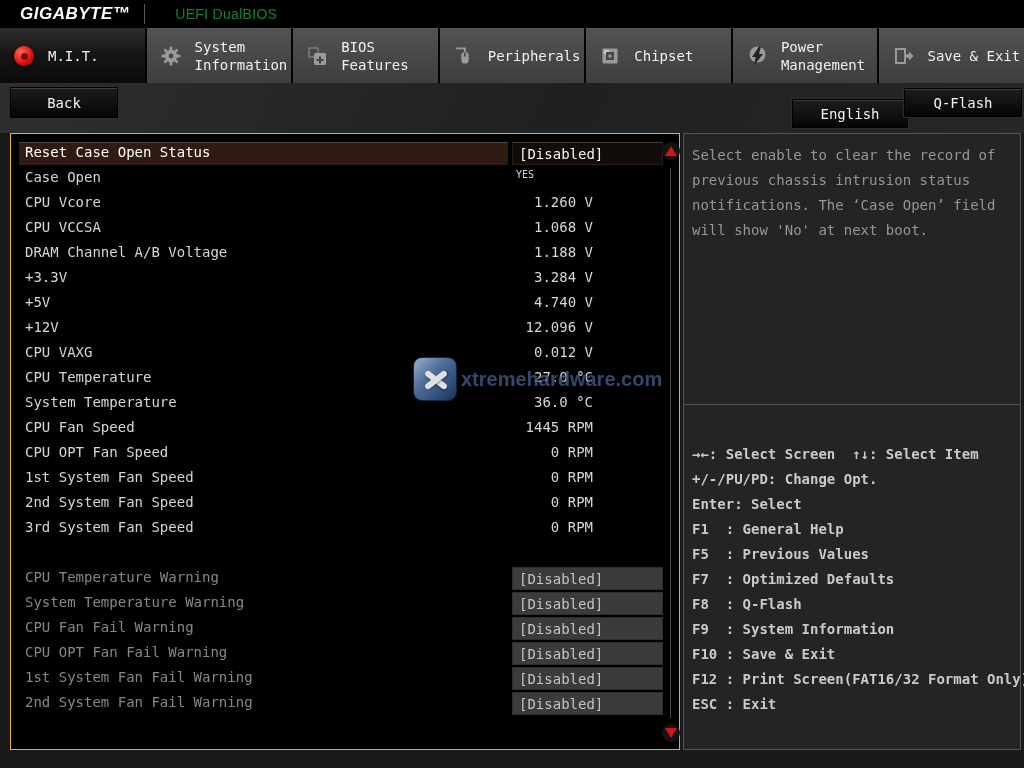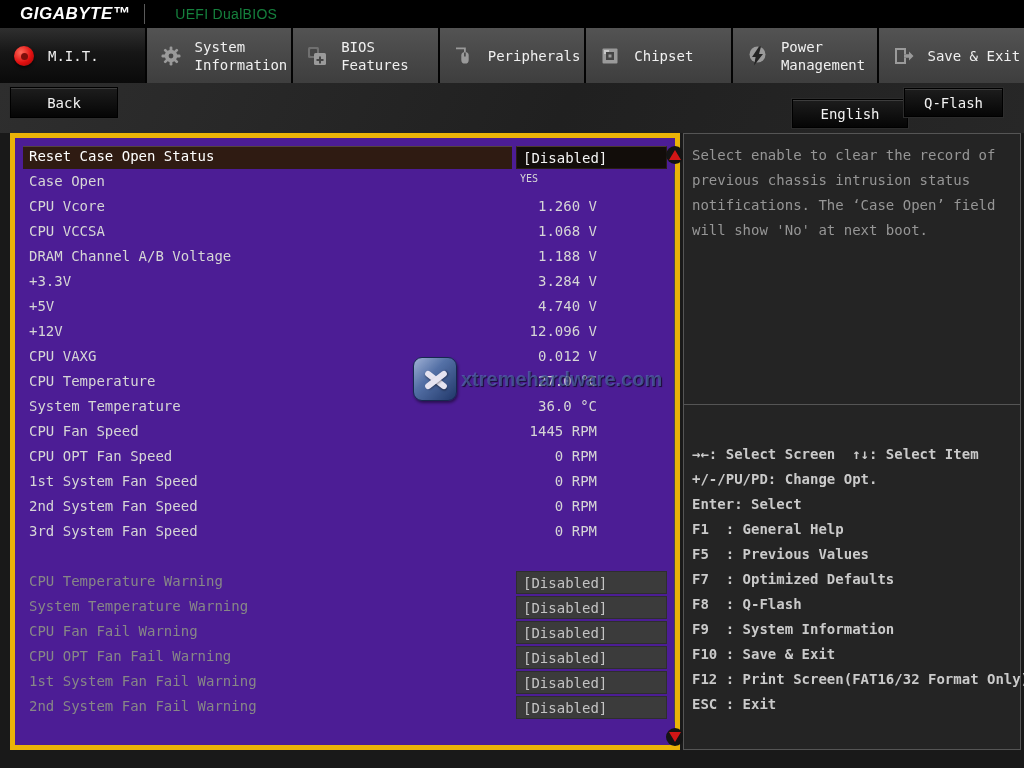--- a/index.html
+++ b/index.html
@@ -32,25 +32,25 @@
 
   
   .subheader { position:absolute; left:0; top:83px; width:1024px; height:50px;
     background:linear-gradient(115deg,#2e2e2e 0%,#202020 55%,#272727 100%); }
   .btn { position:absolute; height:31px; background:linear-gradient(#1d1d1d,#050505);
     border:1px solid #000; box-shadow:inset 0 1px 0 #3d3d3d, 0 0 0 1px #2c2c2c;
     color:#f2f2f2; font-size:14px; font-family:"DejaVu Sans Mono", monospace;
     display:flex; align-items:center; justify-content:center; cursor:pointer; }
   .btn-back    { left:10px;  top:4px; width:108px; }
   .btn-lang    { left:792px; top:16px; width:116px; height:29px; }
-  .btn-qflash  { left:904px; top:5px; width:99px; height:29px; }
+  .btn-qflash  { left:904px; top:5px; width:118px; height:29px; }
 
   
   .panel-main { position:absolute; left:10px; top:133px; width:670px; height:617px;
-    background:#4c1d95; border:5px solid #eab308;text-decoration:underline; }
+    background:#000000; border:1px solid #eab308;text-decoration:underline; }
   .rows { position:absolute; left:0; top:7px; width:668px; }
   .row { position:relative; height:25px; }
   .row.gap-before { margin-top:25px; }
   .row .lbl { position:absolute; left:14px; top:3px; font-size:14px; color:#d6d6d6; white-space:pre; }
   .row.selected .hl { position:absolute; left:8px; top:1px; width:489px; height:23px;
     background:#2f1b12; border-top:1px solid rgba(255,255,255,.18); }
   .row.selected .lbl { color:#ffffff; }
   .row.dimmed .lbl { color:#878787; }
   .val-num  { position:absolute; left:501px; top:3px; width:81px; text-align:right;
     font-size:14px; color:#d6d6d6; white-space:pre; }

